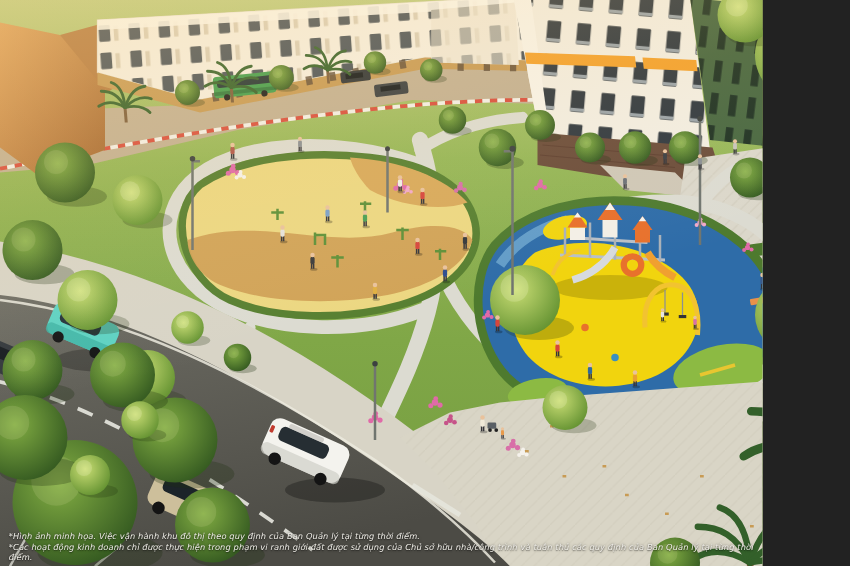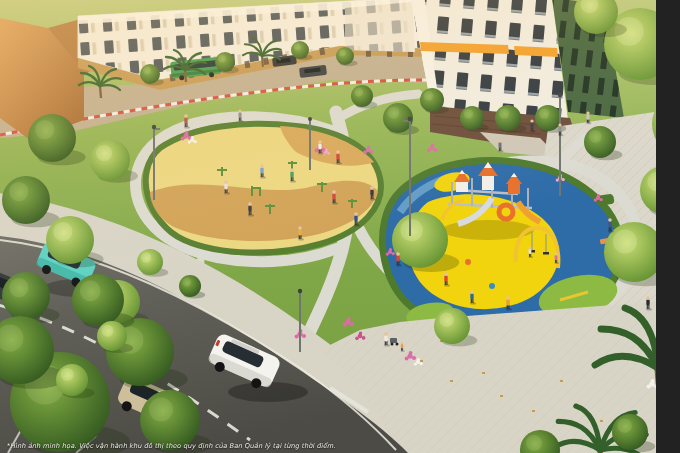--- a/index.html
+++ b/index.html
@@ -1,16 +1,16 @@
 <!DOCTYPE html>
 <html><head>
 <meta charset="utf-8">
 <style>
   html,body{margin:0;padding:0;background:#222;}
-  .stage{position:relative;width:656px;height:453px;overflow:hidden;font-family:"DejaVu Sans",sans-serif;}
+  .stage{position:relative;width:610px;height:453px;overflow:hidden;font-family:"DejaVu Sans",sans-serif;}
   .stage svg{position:absolute;left:0;top:0;}
   .caption{position:absolute;left:7px;bottom:2px;z-index:10;color:#f1efe9;font-size:6.6px;font-style:italic;line-height:8.6px;letter-spacing:.1px;text-shadow:0 0 2px rgba(0,0,0,.55),0 1px 1px rgba(0,0,0,.4);}
 </style>
 </head>
 <body>
 
 <div class="stage">
 <svg width="680" height="453" viewBox="0 0 680 453">
 <defs>
   <linearGradient id="lawnG" x1="0" y1="0" x2="0" y2="1">
@@ -389,14 +389,15 @@
         <use href="#plm" transform="translate(600,450) scale(2.2)"></use>
   <use href="#tD" transform="translate(540,450) scale(2)"></use>
         <use href="#tD" transform="translate(630,432) scale(1.8)"></use>
 </g>
 
 <rect width="680" height="453" fill="url(#sunG)"></rect>
 </svg>
 
 <div class="caption">
   <div>*Hình ảnh minh họa. Việc vận hành khu đô thị theo quy định của Ban Quản lý tại từng thời điểm.</div>
+  <div>*Các hoạt động kinh doanh chỉ được thực hiện trong phạm vi ranh giới đất được sử dụng của Chủ sở hữu nhà/công trình và tuân thủ các quy định của Ban Quản lý tại từng thời điểm.</div>
 </div>
 </div>
 
 </body></html>

